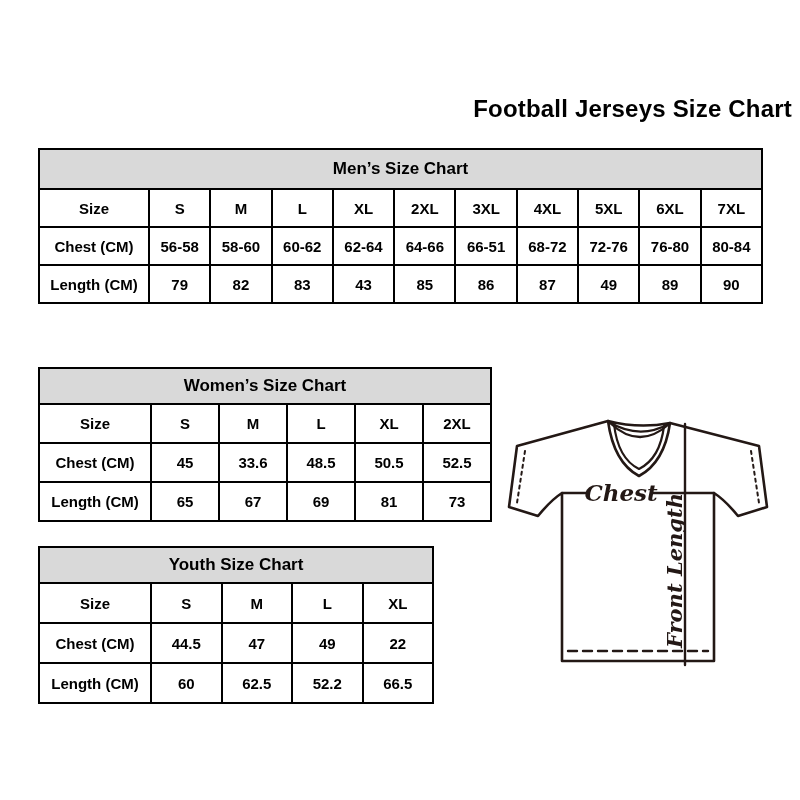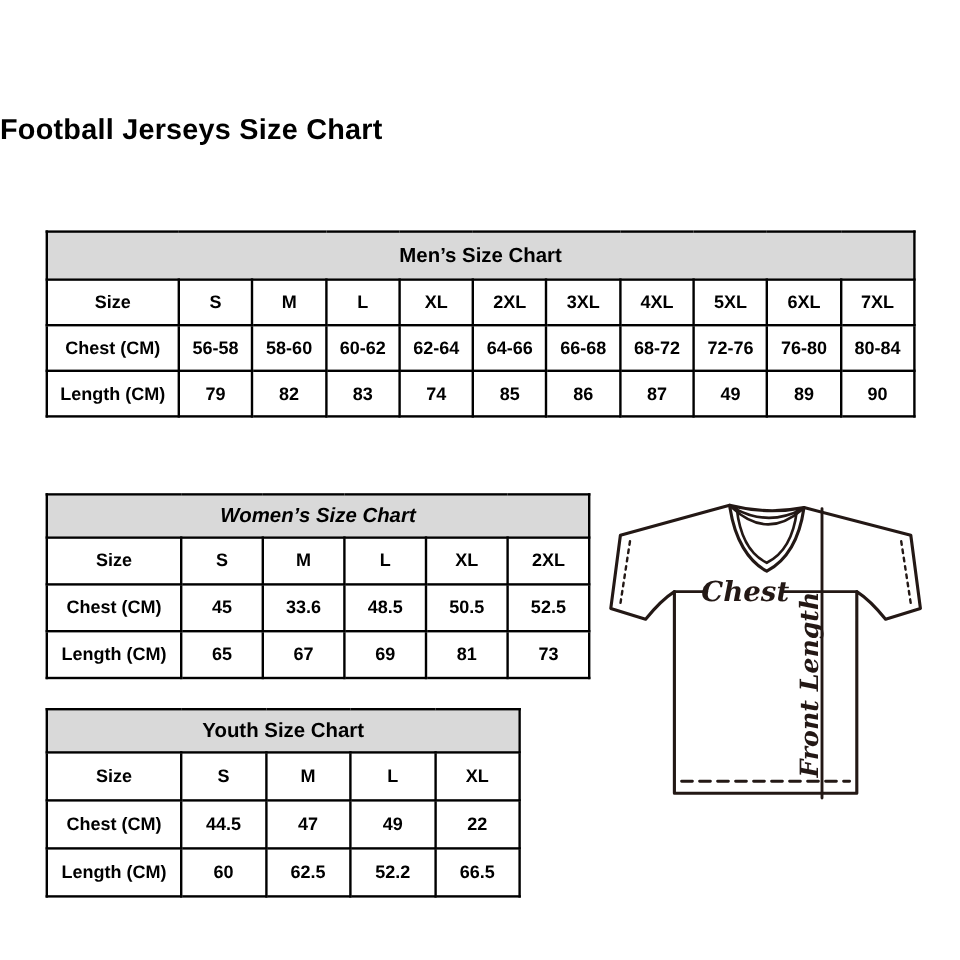--- a/index.html
+++ b/index.html
@@ -1,37 +1,37 @@
 <!DOCTYPE html>
 <html><head>
 <meta charset="utf-8">
 <style>
   html,body{margin:0;padding:0;background:#ffffff;}
   .page{
     position:relative;width:800px;height:800px;background:#ffffff;
     font-family:"Liberation Sans",sans-serif;color:#000;overflow:hidden;
   }
   .main-title{
-    position:absolute;left:0;top:95px;width:792px;text-align:left;
+    position:absolute;left:0;top:95px;width:792px;text-align:right;
     font-size:24px;font-weight:bold;letter-spacing:.2px;
   }
   table.size-table{
-    position:absolute;border-collapse:collapse;table-layout:fixed;background:#fff;margin-top:44px;
+    position:absolute;border-collapse:collapse;table-layout:fixed;background:#fff;
   }
   .size-table td{
     border:2px solid #000;text-align:center;vertical-align:middle;
     font-weight:bold;font-size:15px;padding:0;overflow:hidden;white-space:nowrap;
   }
   .size-table td.tbl-title{background:#d9d9d9;font-size:17px;}
   #mens-table{left:38px;top:148px;width:725px;}
   #mens-table td{height:36px;}
   #mens-table td.tbl-title{height:38px;}
   #womens-table{left:38px;top:367px;width:454px;}
   #womens-table td{height:37px;}
-  #womens-table td.tbl-title{height:34px;font-style:italic;}
+  #womens-table td.tbl-title{height:34px;}
   #youth-table{left:38px;top:546px;width:396px;}
   #youth-table td{height:38px;}
   #youth-table td.tbl-title{height:34px;}
   .jersey-svg{position:absolute;left:505px;top:403px;width:270px;height:267px;}
   .jersey-text{
     font-family:"DejaVu Serif",serif;font-style:italic;font-weight:bold;fill:#231815;
   }
 </style>
 </head>
 <body>
@@ -71,32 +71,32 @@
         <td>6XL</td>
         <td>7XL</td>
       </tr>
       <tr>
         <td>Chest (CM)</td>
         <td>56-58</td>
         <td>58-60</td>
         <td>60-62</td>
         <td>62-64</td>
         <td>64-66</td>
-        <td>66-68</td>
+        <td>66-51</td>
         <td>68-72</td>
         <td>72-76</td>
         <td>76-80</td>
         <td>80-84</td>
       </tr>
       <tr>
         <td>Length (CM)</td>
         <td>79</td>
         <td>82</td>
         <td>83</td>
-        <td>74</td>
+        <td>43</td>
         <td>85</td>
         <td>86</td>
         <td>87</td>
         <td>49</td>
         <td>89</td>
         <td>90</td>
       </tr>
     </tbody>
   </table>
 

